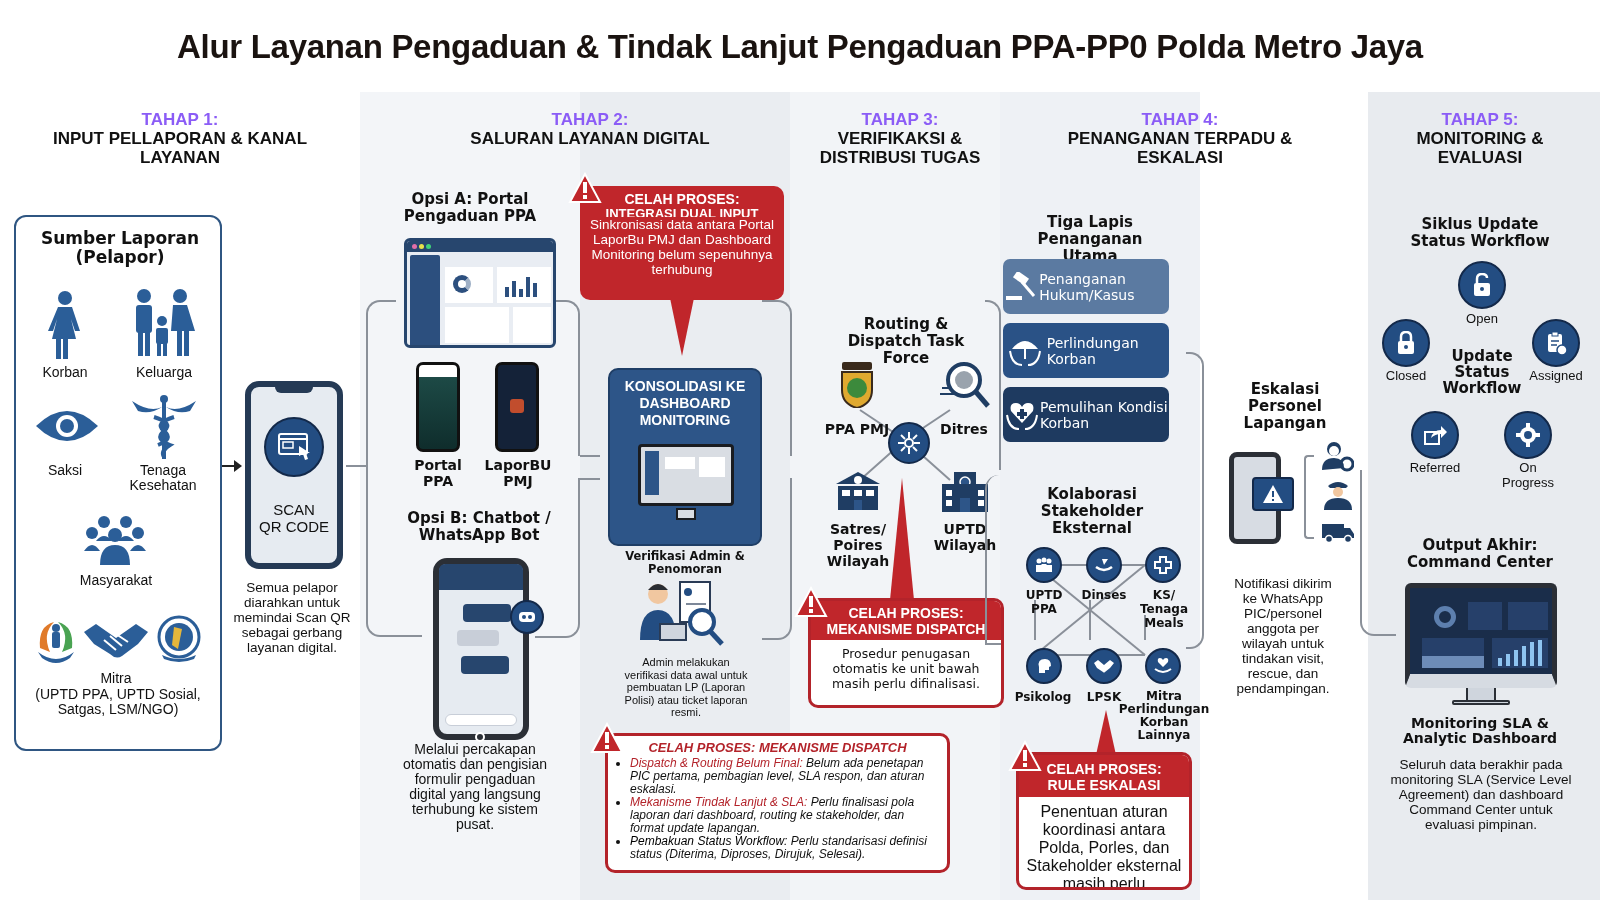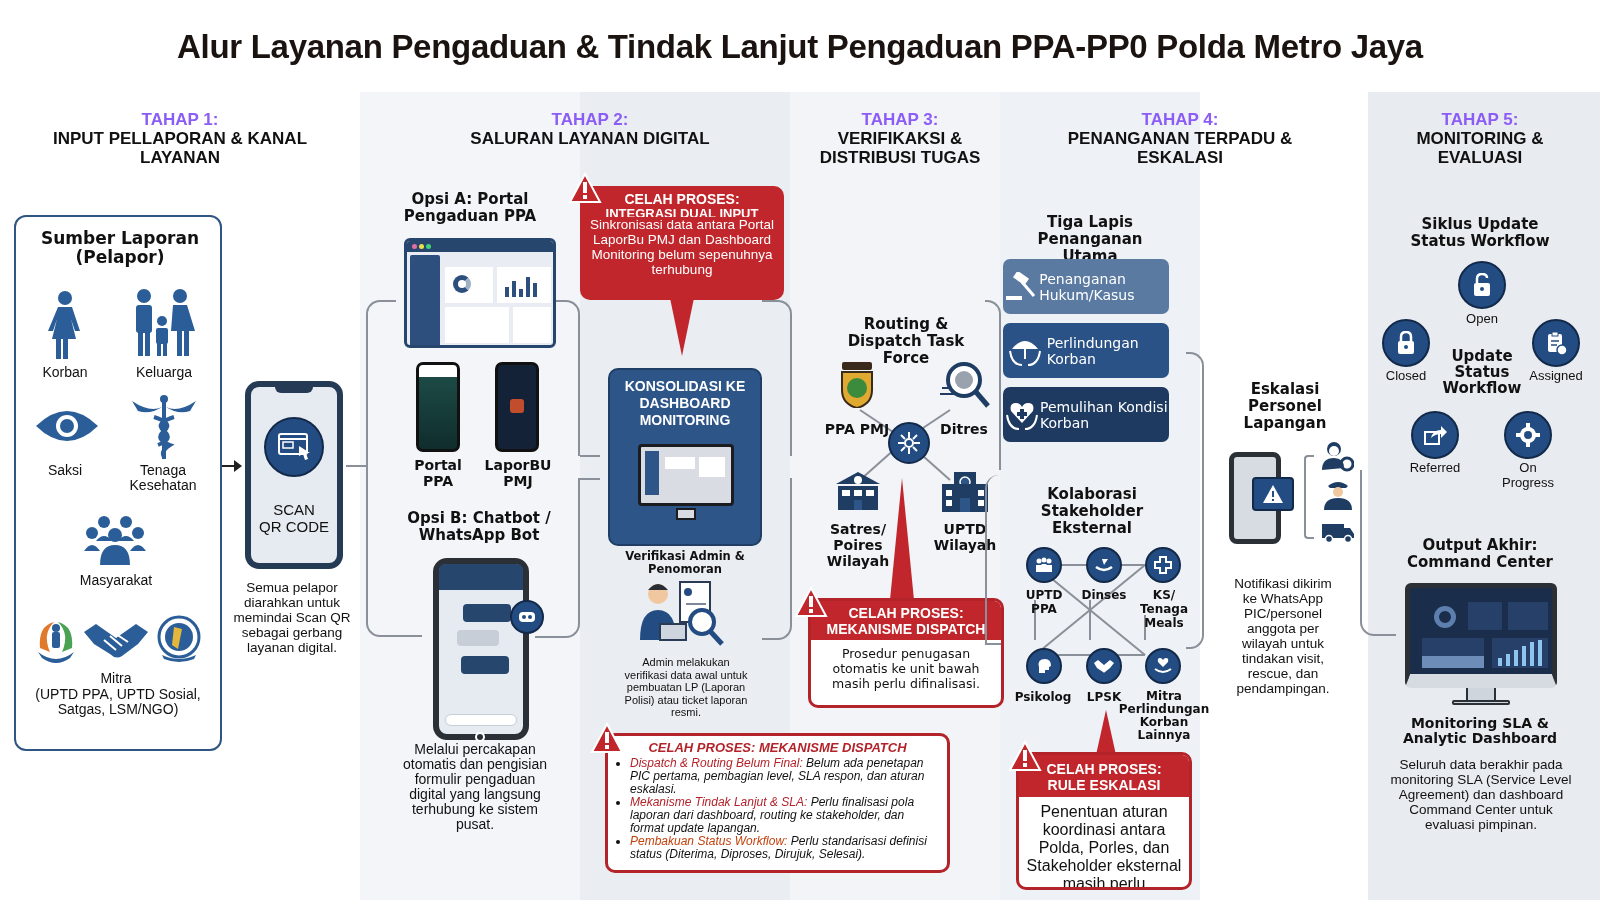--- a/index.html
+++ b/index.html
@@ -239,21 +239,21 @@
     <circle cx="66" cy="42" r="12" fill="#fff" stroke="#234d82" stroke-width="4"></circle>
     <line x1="74" y1="51" x2="86" y2="64" stroke="#234d82" stroke-width="5"></line>
   </svg>
   <div class="desc" style="left:622px;top:656px;width:128px;font-size:11px;line-height:12.5px;">Admin melakukan verifikasi data awal untuk pembuatan LP (Laporan Polisi) atau ticket laporan resmi.</div>
 
   <div class="redframe" style="left:605px;top:733px;width:345px;height:140px;font-style:italic;">
     <div style="color:#b3232a;font-weight:bold;text-align:center;font-size:13px;margin-top:4px;">CELAH PROSES: MEKANISME DISPATCH</div>
     <ul style="margin:2px 8px 0 22px;font-size:12px;line-height:13px;color:#111;">
       <li><span style="color:#b3232a;">Dispatch &amp; Routing Belum Final:</span> <span>Belum ada penetapan PIC pertama, pembagian level, SLA respon, dan aturan eskalasi.</span></li>
       <li><span style="color:#b3232a;">Mekanisme Tindak Lanjut &amp; SLA:</span> <span>Perlu finalisasi pola laporan dari dashboard, routing ke stakeholder, dan format update lapangan.</span></li>
-      <li><span style="color:#c2410c;">Pembakuan Status Workflow:</span> <span>Perlu standarisasi definisi status (Diterima, Diproses, Dirujuk, Selesai).</span></li>
+      <li><span style="color:#000000;">Pembakuan Status Workflow:</span> <span>Perlu standarisasi definisi status (Diterima, Diproses, Dirujuk, Selesai).</span></li>
     </ul>
   </div>
   <svg class="abs" style="left:590px;top:722px;" width="34" height="32" viewBox="0 0 34 32">
       <path d="M17 2 L32 30 H2 Z" fill="#c0262b" stroke="#fff" stroke-width="2"></path>
       <rect x="15" y="10" width="4" height="11" fill="#fff"></rect>
       <rect x="15" y="23" width="4" height="4" fill="#fff"></rect>
     </svg>
 
   <div class="brace" style="left:762px;top:300px;width:30px;height:156px;border-left:none;border-bottom:none;border-radius:0 14px 0 0;"></div>
   <div class="brace" style="left:762px;top:478px;width:30px;height:162px;border-left:none;border-top:none;border-radius:0 0 14px 0;"></div>

